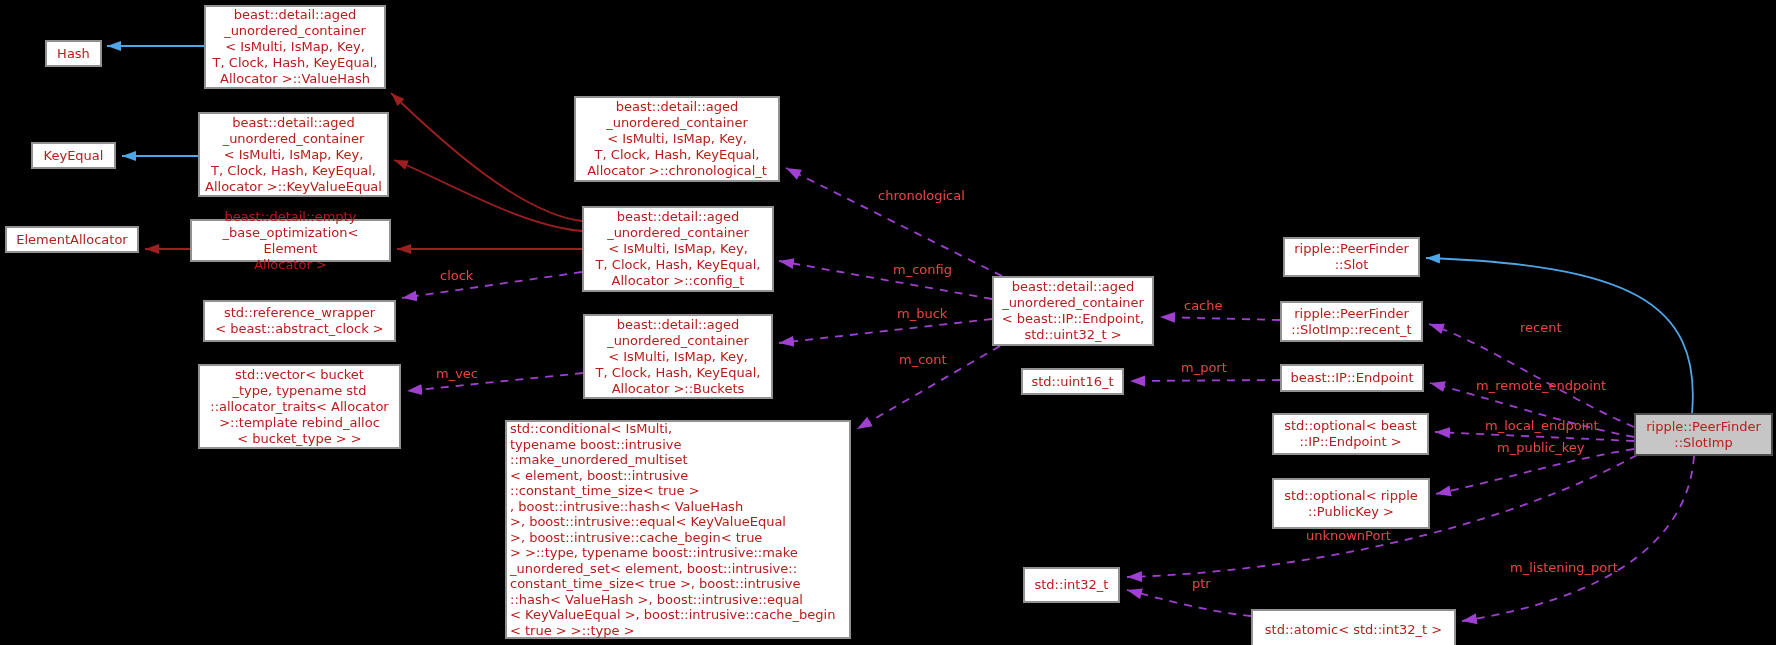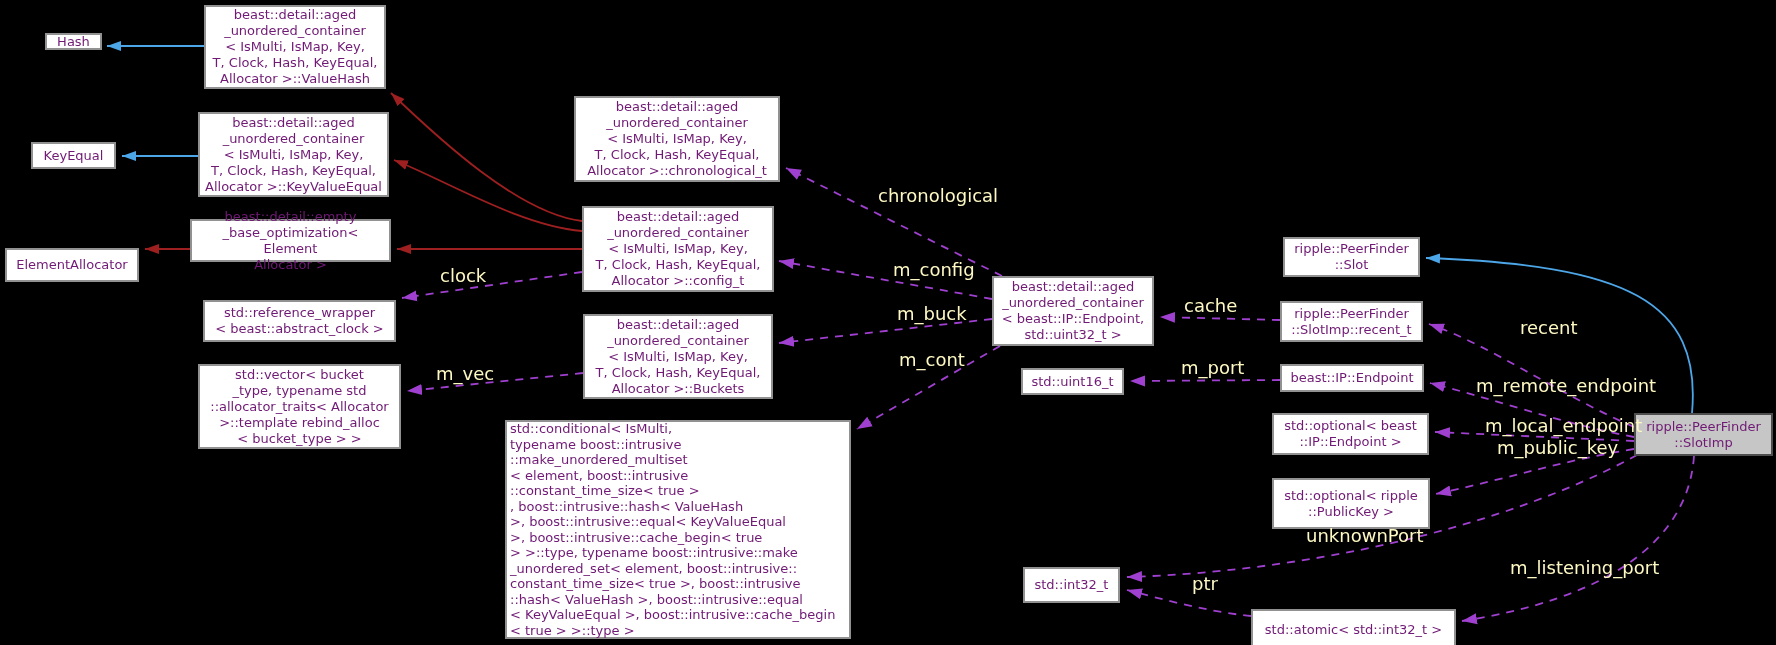--- a/index.html
+++ b/index.html
@@ -3,33 +3,33 @@
 <meta charset="utf-8">
 <style>
   html,body{margin:0;padding:0;background:#000;}
   #stage{position:relative;width:1776px;height:645px;background:#000;overflow:hidden;
          font-family:"DejaVu Sans",sans-serif;}
   svg.edges{position:absolute;left:0;top:0;pointer-events:none;}
   .e{fill:none;stroke-width:1.8px;}
   .e-blue{stroke:#4da6e8;}
   .e-red{stroke:#9e1f1f;}
   .e-purp{stroke:#a040d0;stroke-dasharray:8 7;}
-  .node{position:absolute;background:#fff;border:2px solid #919191;color:#701a75;
+  .node{position:absolute;background:#fff;border:2px solid #919191;color:#b91c1c;
         font-size:13px;line-height:16px;text-align:center;white-space:pre-line;
         display:flex;align-items:center;justify-content:center;
         padding:1px 4px;box-sizing:border-box;}
   .node.left{text-align:left;line-height:15.5px;justify-content:flex-start;padding-left:3px;}
   .node.focus{background:#c6c6c6;border-color:#4d4d4d;}
-  .elabel{position:absolute;color:#fef9c3;font-size:18px;line-height:15px;white-space:nowrap;}
+  .elabel{position:absolute;color:#ef4444;font-size:13px;line-height:15px;white-space:nowrap;}
 
-  #n-hash{left:45px;top:33px;width:57px;height:17px}
+  #n-hash{left:45px;top:40px;width:57px;height:27px}
   #n-value-hash{left:204px;top:5px;width:182px;height:84px}
   #n-key-equal{left:31px;top:142px;width:85px;height:27px}
   #n-key-value-equal{left:198px;top:112px;width:191px;height:85px}
-  #n-element-allocator{left:5px;top:248px;width:134px;height:34px}
+  #n-element-allocator{left:5px;top:226px;width:134px;height:27px}
   #n-empty-base{left:190px;top:219px;width:201px;height:43px}
   #n-ref-wrapper{left:203px;top:300px;width:193px;height:42px}
   #n-vector{left:198px;top:364px;width:203px;height:85px}
   #n-chronological{left:574px;top:96px;width:206px;height:86px}
   #n-config{left:582px;top:206px;width:192px;height:86px}
   #n-buckets{left:583px;top:314px;width:190px;height:85px}
   #n-conditional{left:505px;top:420px;width:346px;height:219px}
   #n-endpoint-container{left:992px;top:276px;width:162px;height:70px}
   #n-uint16{left:1021px;top:368px;width:103px;height:27px}
   #n-slot{left:1283px;top:237px;width:137px;height:40px}

